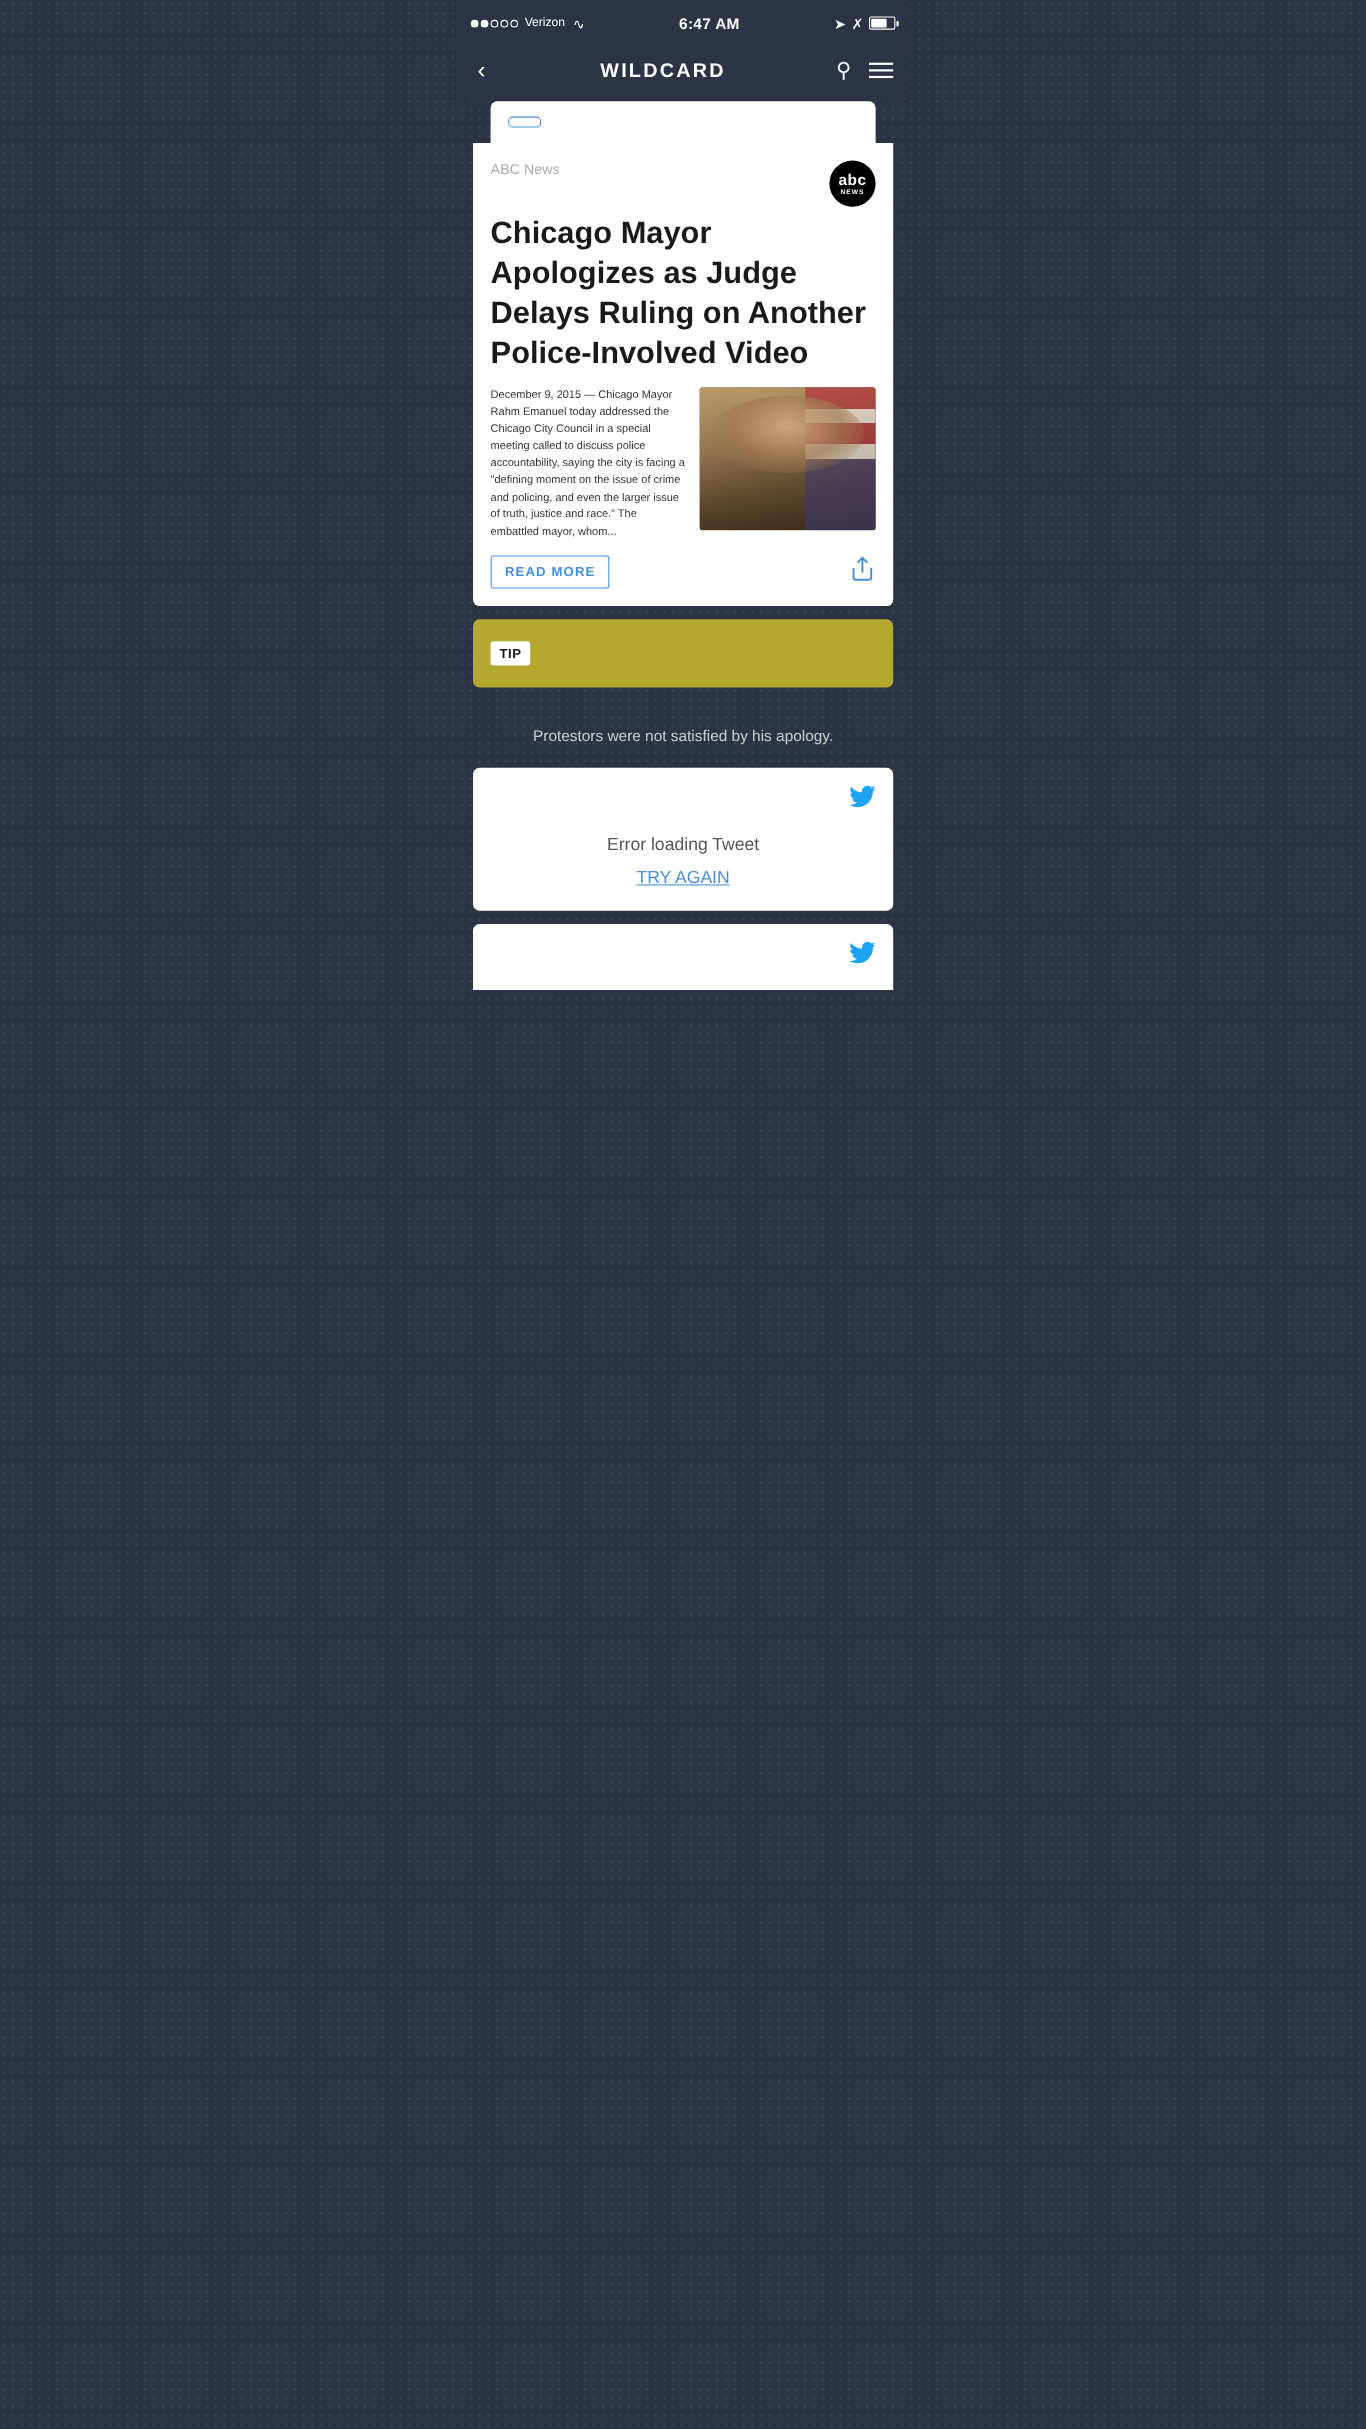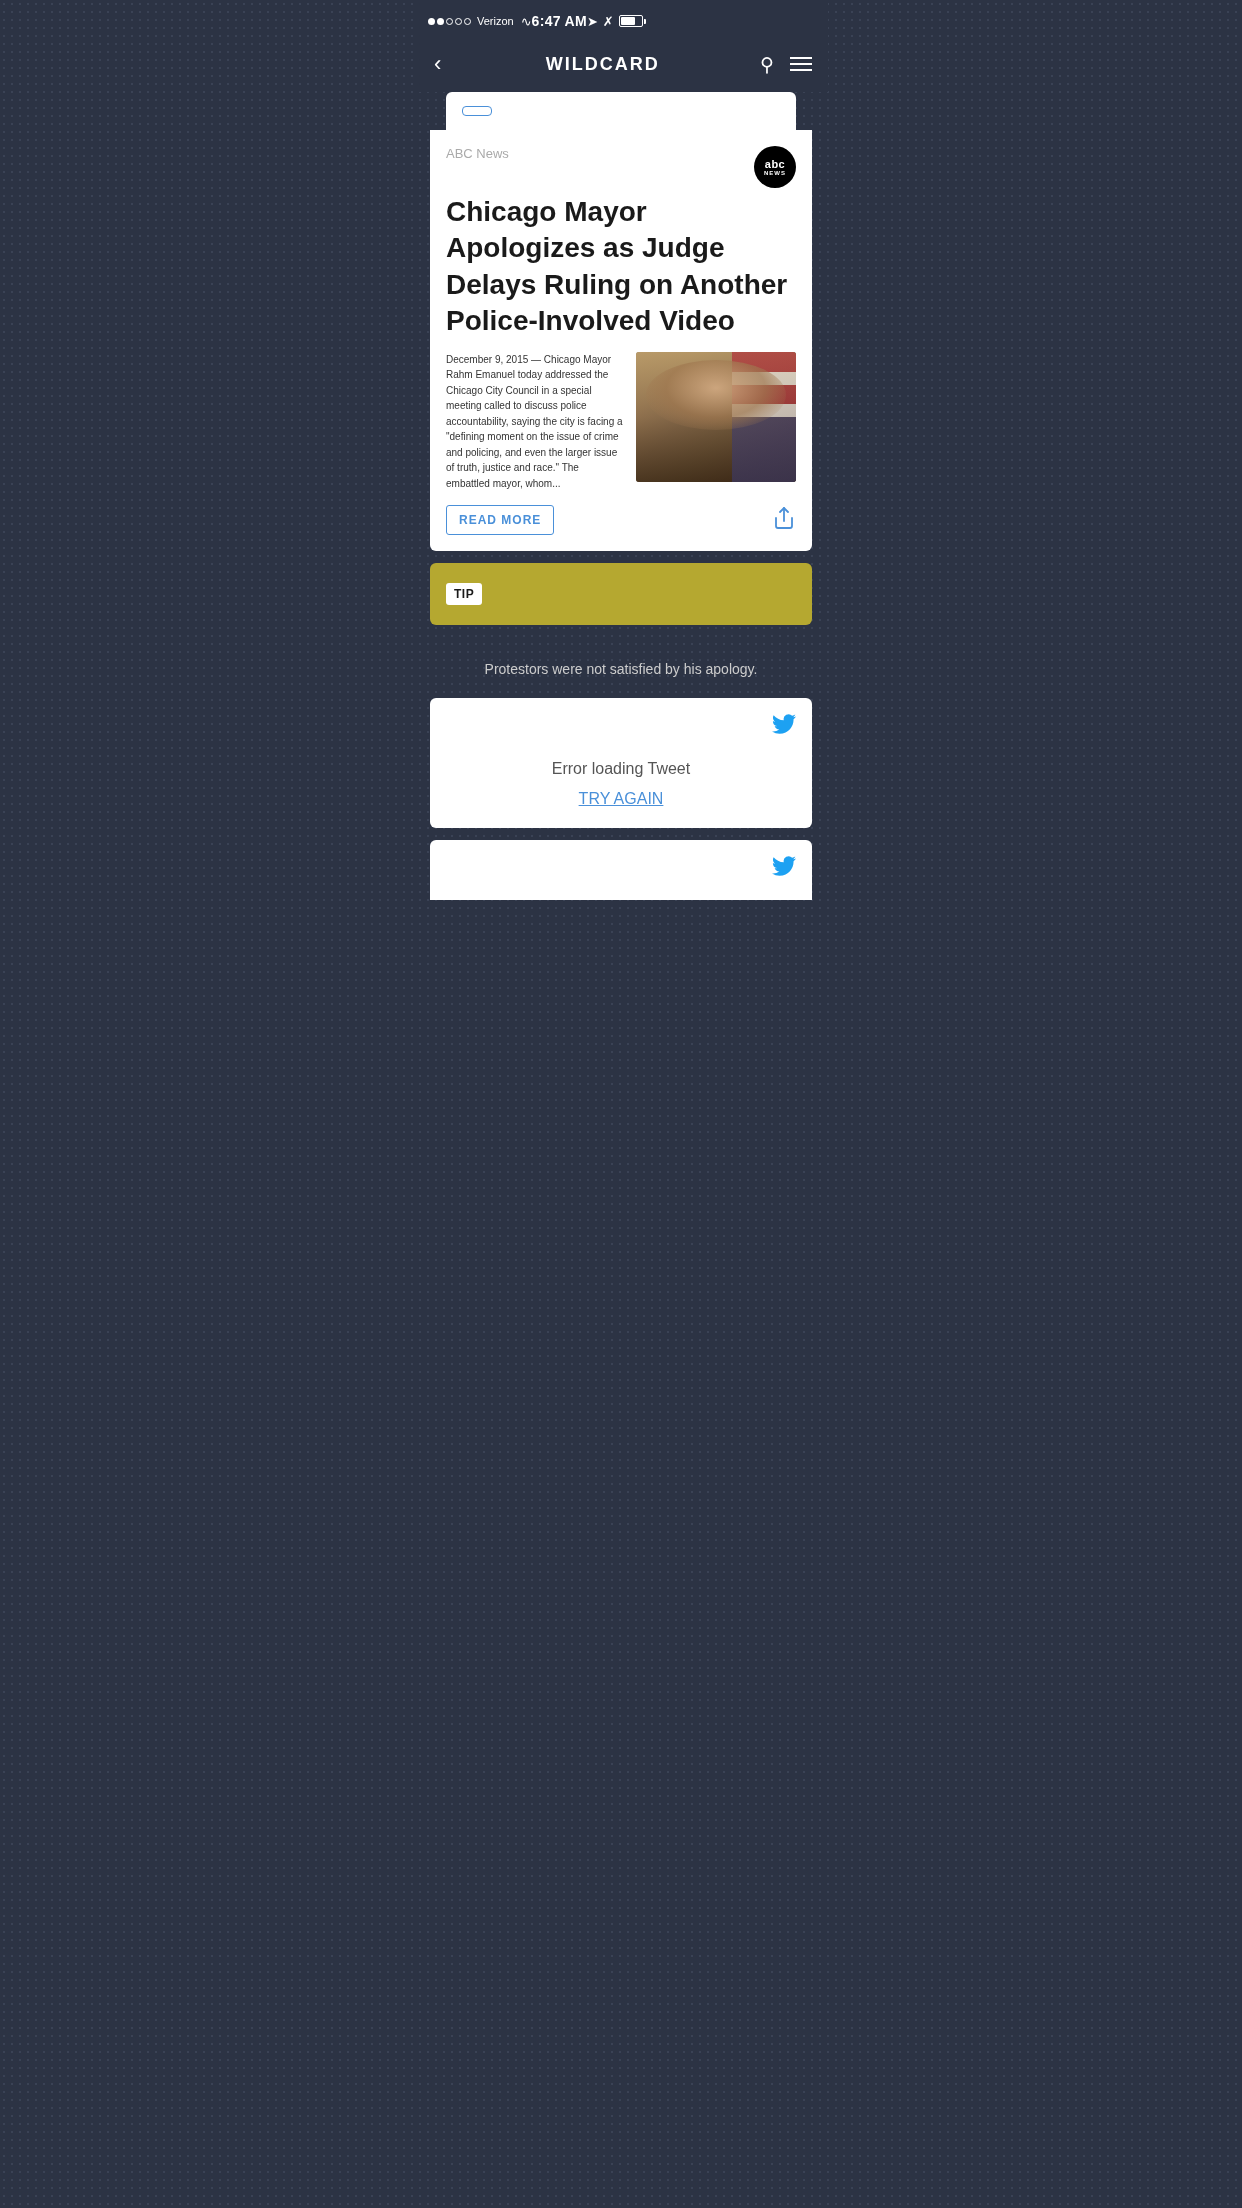--- a/index.html
+++ b/index.html
@@ -14,20 +14,21 @@
       margin: 0 auto;
       min-height: 736px;
       overflow-x: hidden;
     }
 
     
     .status-bar {
       background-color: #2c3344;
       display: flex;
       align-items: center;
+      justify-content: space-between;
       padding: 6px 14px 4px 14px;
       height: 40px;
     }
 
     .status-left {
       display: flex;
       align-items: center;
       gap: 4px;
       font-size: 11px;
       color: #ffffff;
@@ -205,21 +206,21 @@
       border-radius: 50%;
       display: flex;
       align-items: center;
       justify-content: center;
       flex-direction: column;
       flex-shrink: 0;
     }
 
     .abc-logo-text {
       color: #ffffff;
-      font-size: 11px;
+      font-size: 14px;
       font-weight: 700;
       letter-spacing: 0.5px;
       line-height: 1.1;
       text-align: center;
     }
 
     .abc-logo-news {
       color: #ffffff;
       font-size: 6px;
       letter-spacing: 1px;

